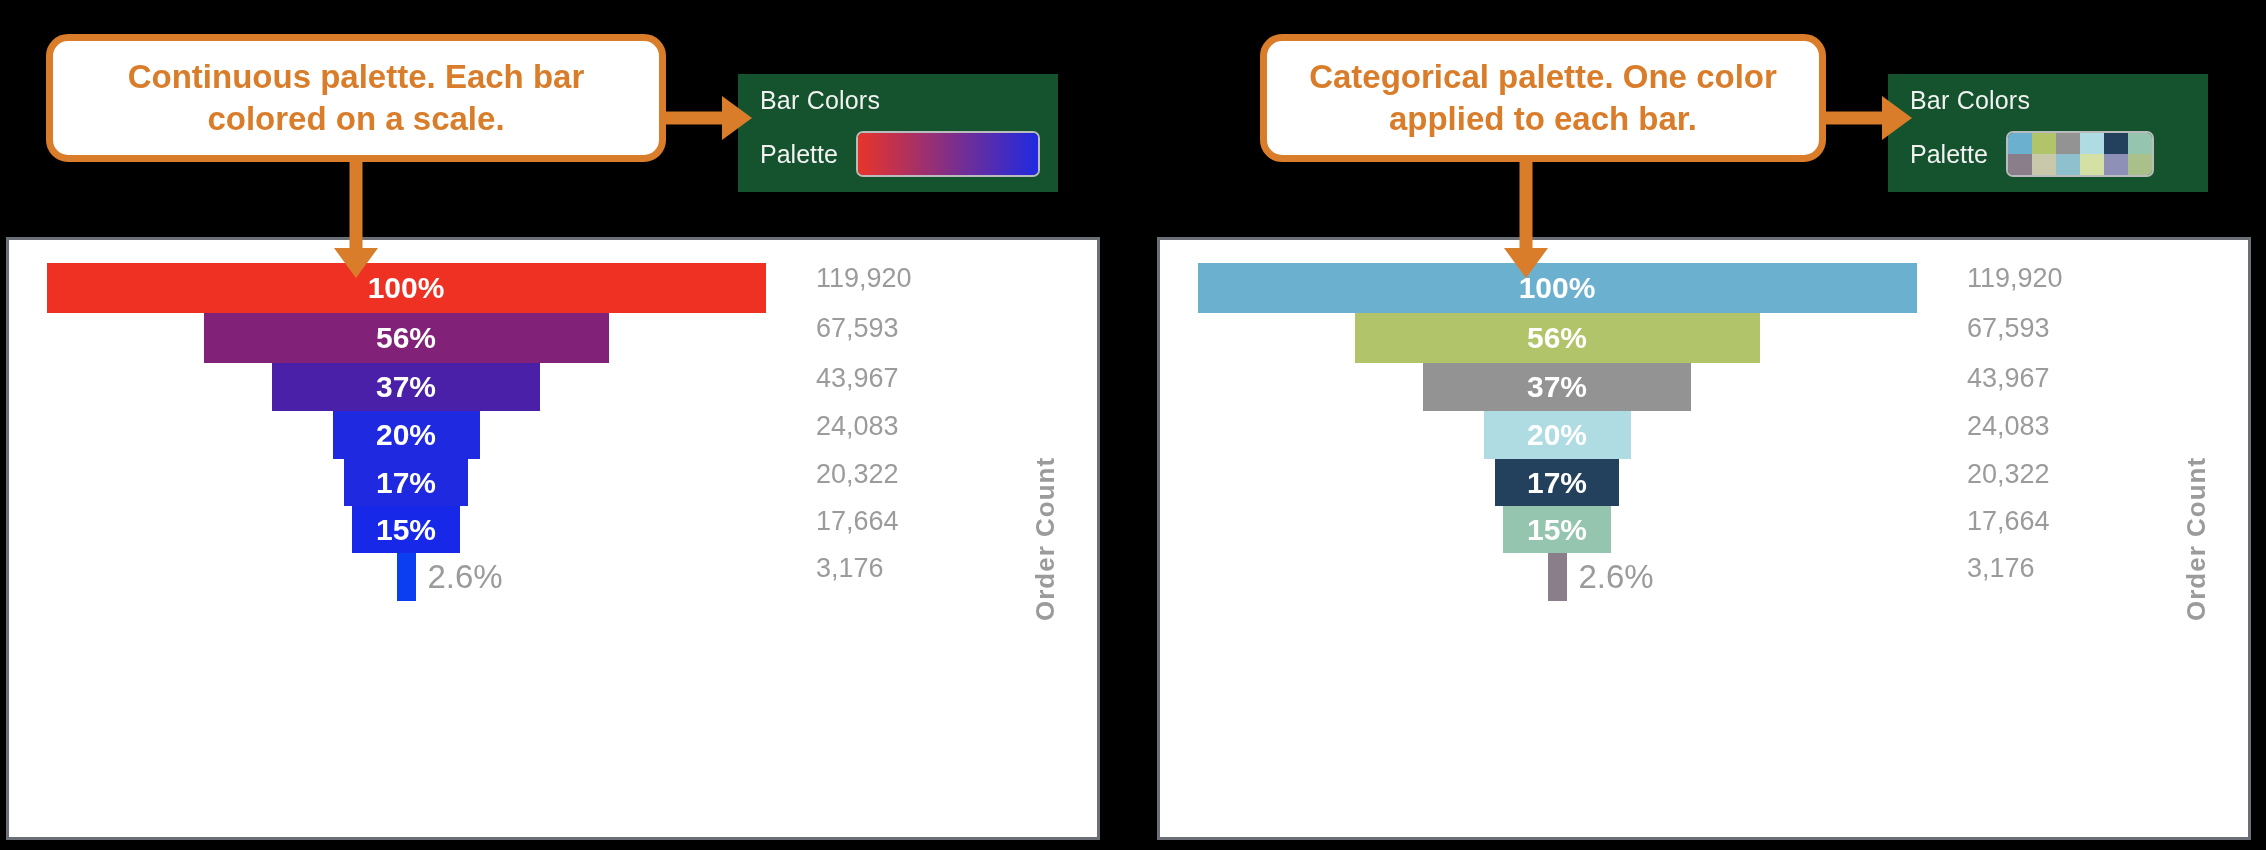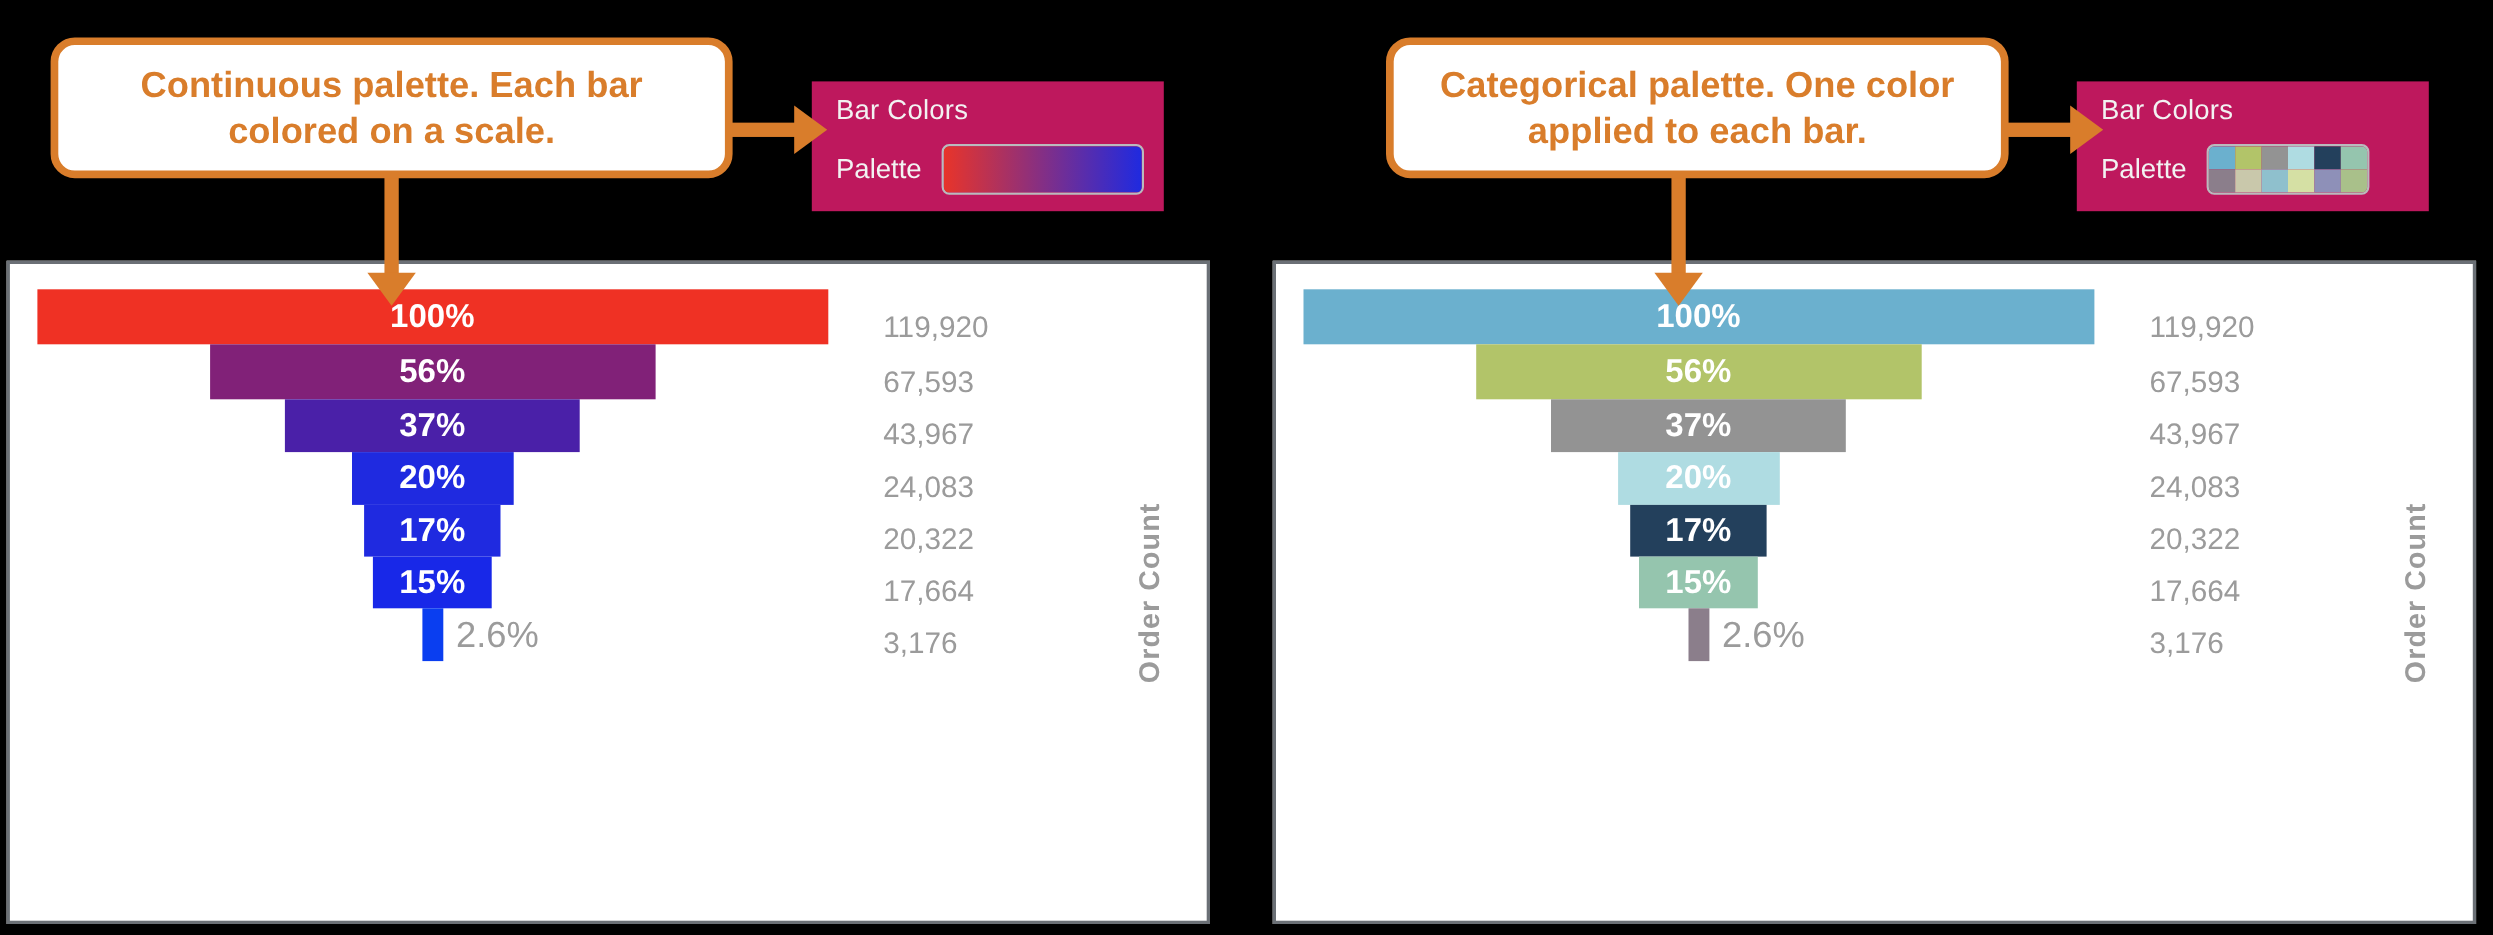--- a/index.html
+++ b/index.html
@@ -65,21 +65,21 @@
     border-top: 30px solid #d97d2b;
   }
   .ad-l { left: 330px;  top: 160px; width: 52px; height: 118px; }
   .ad-l .shaft { height: 92px; }
   .ad-r { left: 1500px; top: 160px; width: 52px; height: 118px; }
   .ad-r .shaft { height: 92px; }
 
   
   .settings {
     position: absolute;
-    background: #be185d;
+    background: #14532d;
     z-index: 4;
     padding: 12px 16px 14px 22px;
   }
   .set-l { left: 738px;  top: 74px; width: 320px; height: 118px; }
   .set-r { left: 1888px; top: 74px; width: 320px; height: 118px; }
   .settings .s-title {
     color: #f2f2f2; font-size: 25px; letter-spacing: .2px;
     margin-bottom: 16px;
   }
   .settings .s-row { display: flex; align-items: center; gap: 18px; }
@@ -105,22 +105,22 @@
     background: #ffffff;
     border: 3px solid #6b7076;
     top: 237px; height: 603px;
     z-index: 2;
   }
   .cp-l { left: 6px;    width: 1094px; }
   .cp-r { left: 1157px; width: 1094px; }
 
   .funnel { position: relative; width: 100%; height: 100%; }
   .frow {
-    position: absolute; left: 4px; right: 0;
-    display: flex; align-items: flex-end;
+    position: absolute; left: 17px; right: 0;
+    display: flex; align-items: flex-start;
   }
   .bar-area {
     position: relative; width: 760px; height: 100%;
     display: flex; align-items: center; justify-content: center;
   }
   .bar {
     position: relative;
     display: flex; align-items: center; justify-content: center;
     height: 100%;
   }

